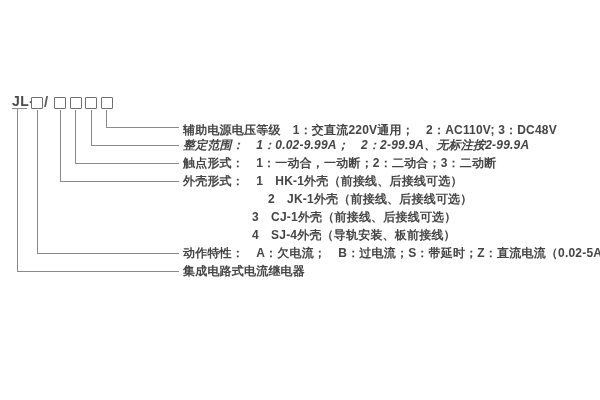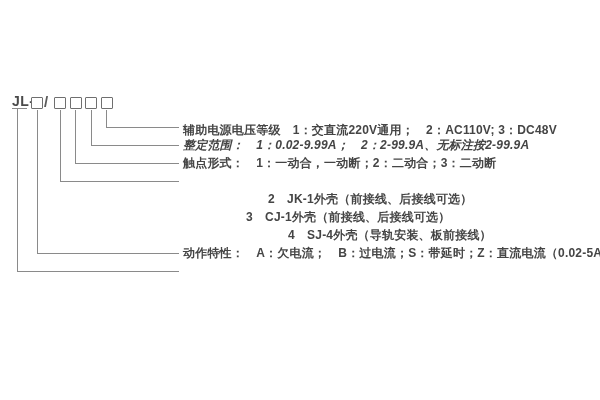--- a/index.html
+++ b/index.html
@@ -49,22 +49,22 @@
   .row {
     position: absolute; left: 183px; height: 18px; line-height: 18px;
     font-size: 12px; font-weight: 600; color: #454545;
     white-space: nowrap; letter-spacing: 0.2px;
   }
   .r1 { top: 100px; margin-top: 21px; }
   .r2 { top: 136px; font-style: italic; }
   .r3 { top: 154px; text-align: center; }
   .r4 { top: 172px; }
   .r5 { top: 190px; left: 268px; }
-  .r6 { top: 208px; left: 246px; text-align: right; }
-  .r7 { top: 226px; left: 252px; margin-left: 36px; }
+  .r6 { top: 208px; left: 252px; text-align: right; }
+  .r7 { top: 226px; left: 252px; }
   .r8 { top: 244px; }
   .r9 { top: 262px; }
 </style>
 </head>
 <body>
 
 <div id="canvas">
 
   <span class="model-prefix">JL-</span>
   <div class="jl-underline"></div>
@@ -78,18 +78,20 @@
   <div class="leader l-product"></div>
   <div class="leader l-action"></div>
   <div class="leader l-case"></div>
   <div class="leader l-contact"></div>
   <div class="leader l-range"></div>
   <div class="leader l-voltage"></div>
 
   <div class="row r1">辅助电源电压等级　1：交直流220V通用；　2：AC110V; 3：DC48V</div>
   <div class="row r2">整定范围：　1：0.02-9.99A；　2：2-99.9A、无标注按2-99.9A</div>
   <div class="row r3">触点形式：　1：一动合，一动断；2：二动合；3：二动断</div>
+  <div class="row r4">外壳形式：　1　HK-1外壳（前接线、后接线可选）</div>
   <div class="row r5">2　JK-1外壳（前接线、后接线可选）</div>
   <div class="row r6">3　CJ-1外壳（前接线、后接线可选）</div>
   <div class="row r7">4　SJ-4外壳（导轨安装、板前接线）</div>
   <div class="row r8">动作特性：　A：欠电流；　B：过电流；S：带延时；Z：直流电流（0.02-5A）</div>
+  <div class="row r9">集成电路式电流继电器</div>
 
 </div>
 
 </body></html>

